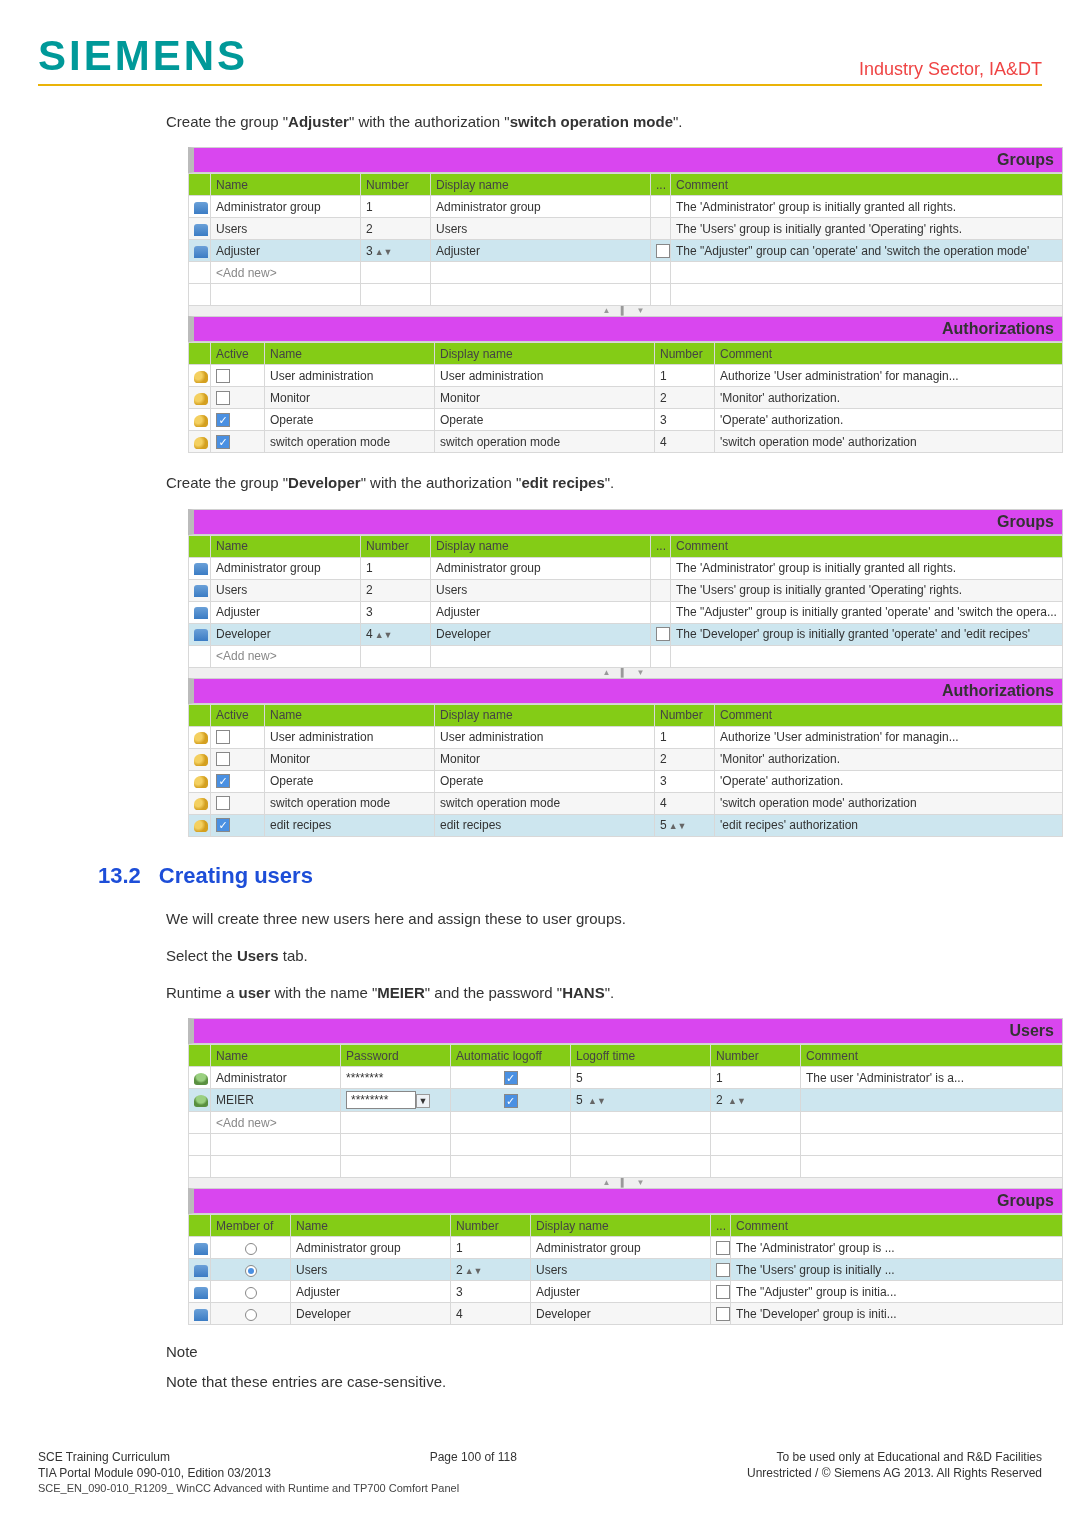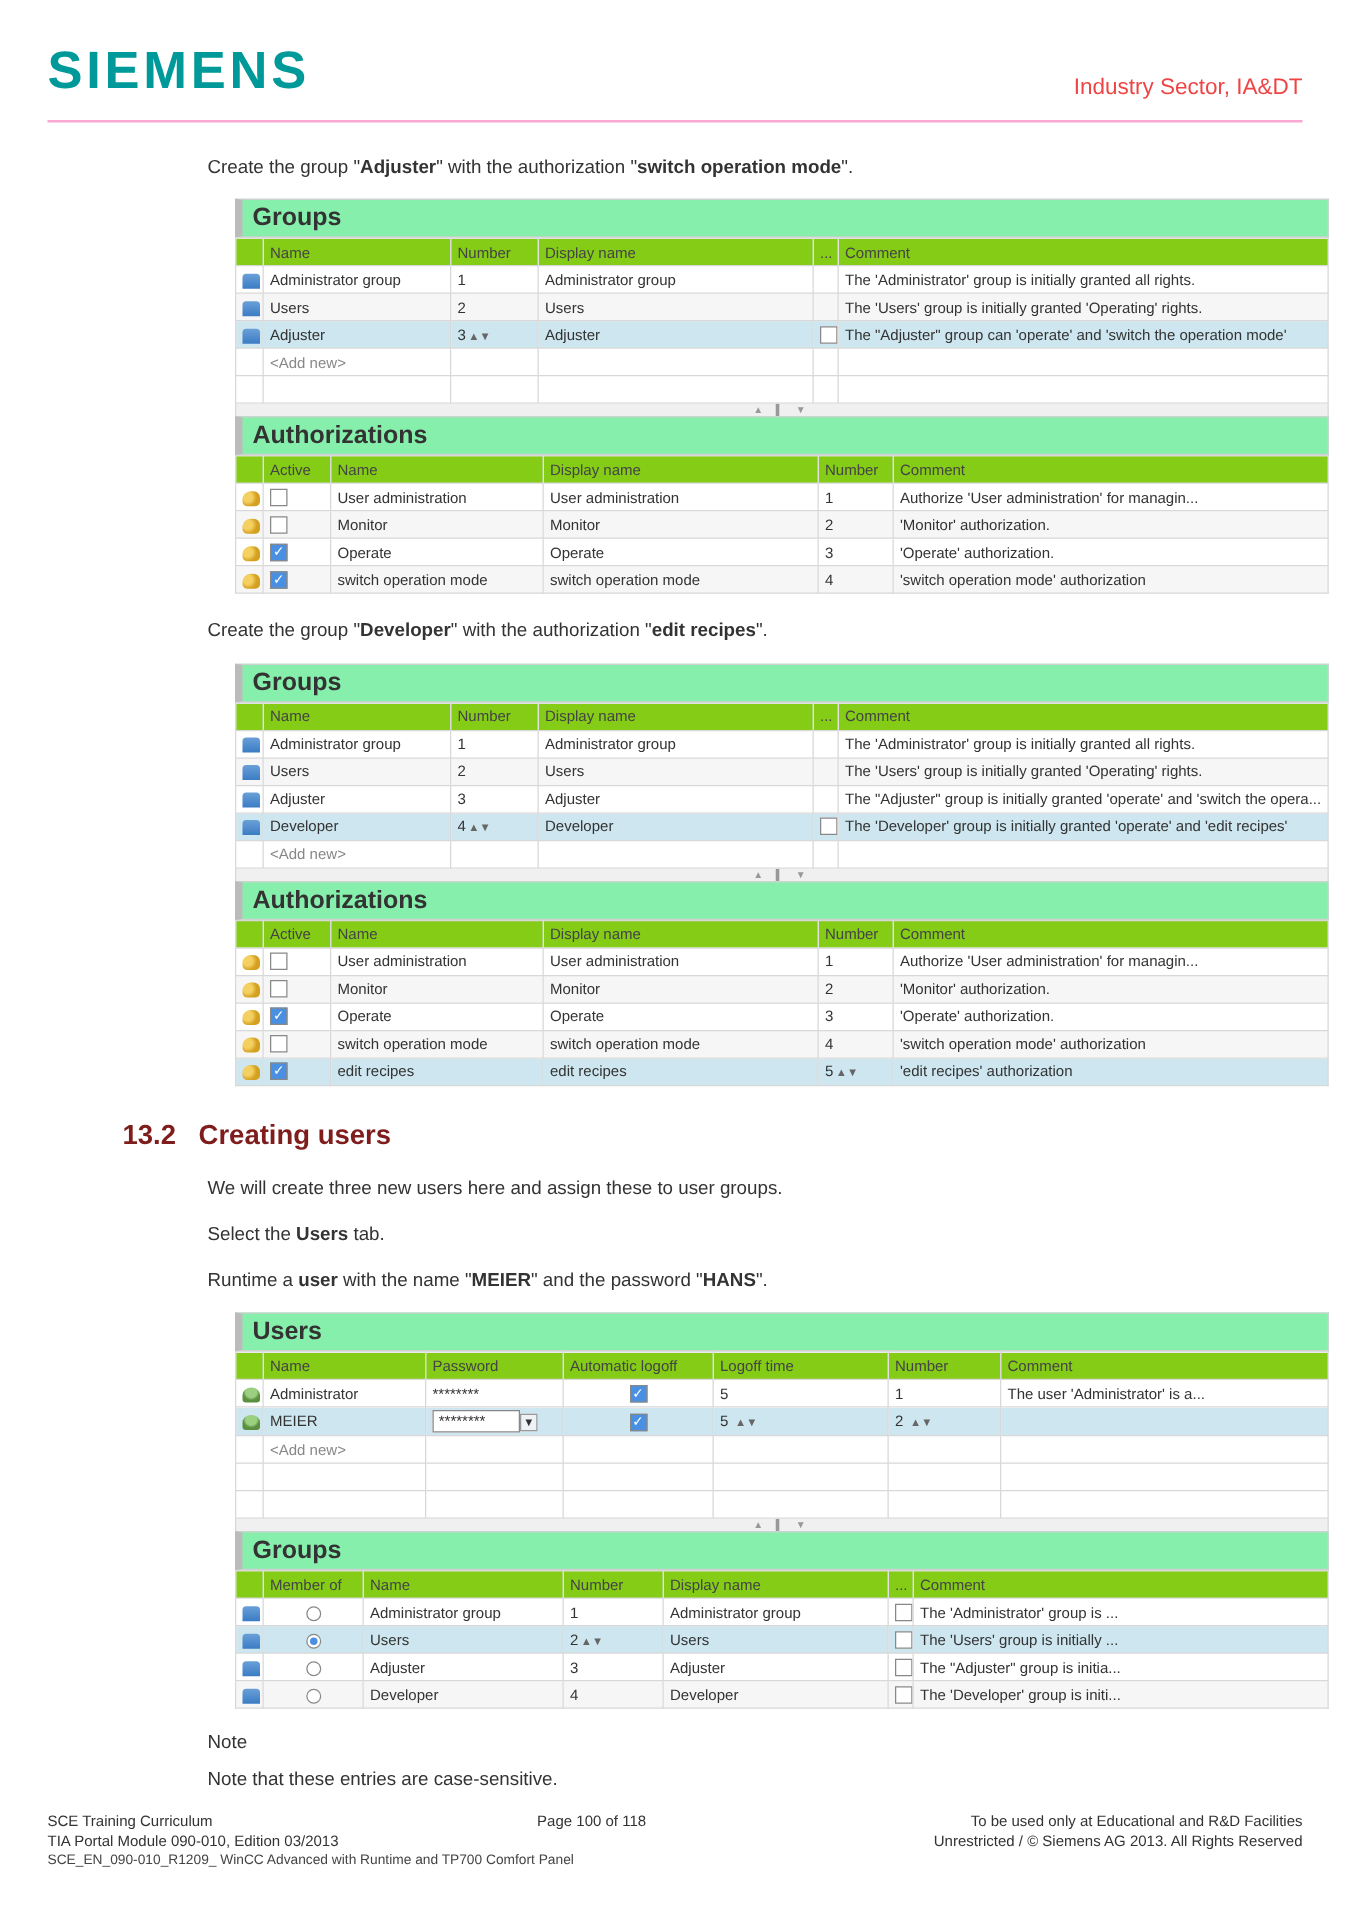--- a/index.html
+++ b/index.html
@@ -1,41 +1,41 @@
 <!DOCTYPE html>
 <html><head>
 <meta charset="utf-8">
 <style>
   * { box-sizing: border-box; margin: 0; padding: 0; }
   body { width: 1080px; height: 1527px; background: #fff; font-family: Arial, sans-serif; font-size: 15px; color: #333; }
   .page { padding: 32px 38px 0 38px; }
-  .header { display: flex; justify-content: space-between; align-items: flex-end; border-bottom: 2px solid #f9a8d4; padding-bottom: 16px; margin-bottom: 24px; }
+  .header { display: flex; justify-content: space-between; align-items: flex-end; border-bottom: 2px solid #eab308; padding-bottom: 4px; margin-bottom: 24px; }
   .logo { font-size: 42px; font-weight: 900; color: #009999; letter-spacing: 3px; font-family: Arial, sans-serif; }
   .sector { color: #ef4444; font-size: 18px; }
   .para { margin: 0 0 14px 128px; color: #333; line-height: 1.55; }
   .screenshot-container { margin: 0 0 18px 150px; width: 875px; }
-  .panel-title { background: #86efac; border: 1px solid #d0d0d0; border-left: 6px solid #bbb; padding: 3px 8px; font-weight: bold; font-size: 20px; }
+  .panel-title { background: #d946ef; border: 1px solid #d0d0d0; border-left: 6px solid #bbb; padding: 3px 8px; font-weight: bold; font-size: 16px; text-align: right; }
   .tbl { width: 100%; border-collapse: collapse; font-size: 12px; table-layout: fixed; }
   .tbl th, .tbl td { border: 1px solid #d8d8d8; padding: 2px 5px; text-align: left; height: 22px; white-space: nowrap; overflow: hidden; }
   .tbl th { background: #84cc16; font-weight: normal; color: #444; }
   .tbl .selected-row td { background: #cde6ef; }
   .tbl .stripe td { background: #f6f6f6; }
   .tbl .addnew td { color: #888; }
   .ico-group, .ico-key, .ico-user { display: inline-block; width: 14px; height: 12px; vertical-align: middle; margin-right: 2px; }
   .ico-group { background: linear-gradient(#6aa0d8,#3b7cc4); border-radius: 3px 3px 0 0; }
   .ico-key { background: radial-gradient(circle at 30% 40%, #f4d060 30%, #d4a020 60%); border-radius: 50% 40% 30% 30%; }
   .ico-user { background: radial-gradient(circle at 50% 30%, #9ad080 40%, #5a9040 60%); border-radius: 50% 50% 20% 20%; }
   .chk { display: inline-block; width: 14px; height: 14px; border: 1px solid #888; background: #fff; vertical-align: middle; text-align: center; line-height: 12px; font-size: 11px; }
   .chk.on { background: #4a90e2; color: #fff; }
   .rd { display: inline-block; width: 12px; height: 12px; border: 1px solid #888; border-radius: 50%; background: #fff; vertical-align: middle; }
   .rd.on::after { content:""; display:block; width:6px; height:6px; background:#4a90e2; border-radius:50%; margin:2px; }
   .spinner-icon { display: inline-block; font-size: 9px; color: #666; vertical-align: middle; margin-left: 2px; }
   .dd-icon { display:inline-block; width:14px; height:14px; border:1px solid #999; background:#eef2f6; text-align:center; font-size:9px; line-height:12px; vertical-align:middle; }
   .divider-grip { text-align: center; background: #f0f0f0; height: 10px; font-size: 8px; color: #999; letter-spacing: 4px; border-left:1px solid #d8d8d8; border-right:1px solid #d8d8d8; }
-  .h2 { font-size: 22px; font-weight: bold; margin: 26px 0 18px 60px; color: #7f1d1d; }
+  .h2 { font-size: 22px; font-weight: bold; margin: 26px 0 18px 60px; color: #1d4ed8; }
   .h2 .num { margin-right: 18px; }
   .note-h { font-weight: normal; margin: 10px 0 10px 128px; }
   .footer { position: absolute; top: 1450px; left: 38px; right: 38px; font-size: 12px; color: #333; }
   .footer-row1 { display: flex; justify-content: space-between; margin-bottom: 2px; }
   .footer-row2 { display: flex; justify-content: space-between; margin-bottom: 2px; }
   .footer-row3 { font-size: 11px; color: #444; }
   .col-ico { width: 22px; }
   .col-name { width: 150px; }
   .col-num { width: 70px; }
   .col-disp { width: 220px; }

